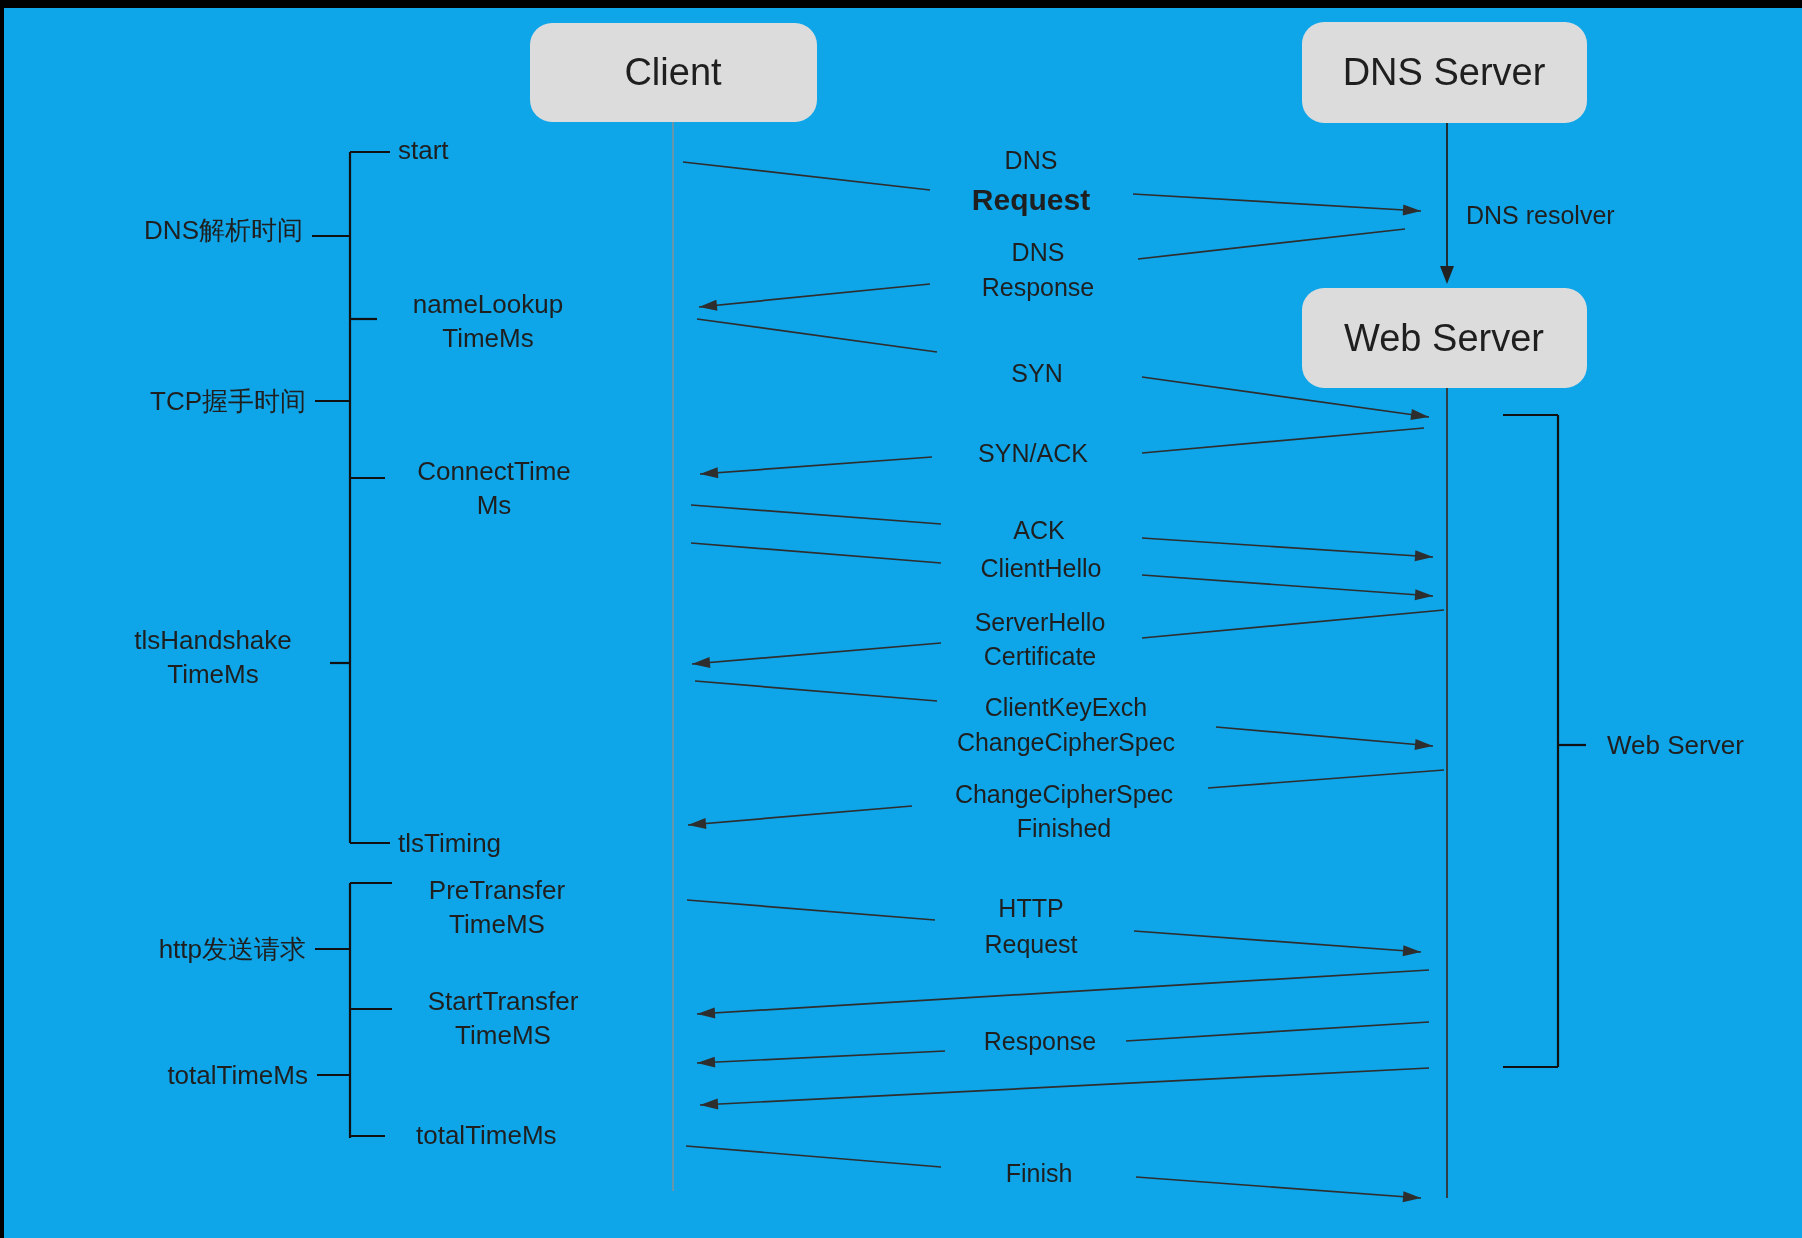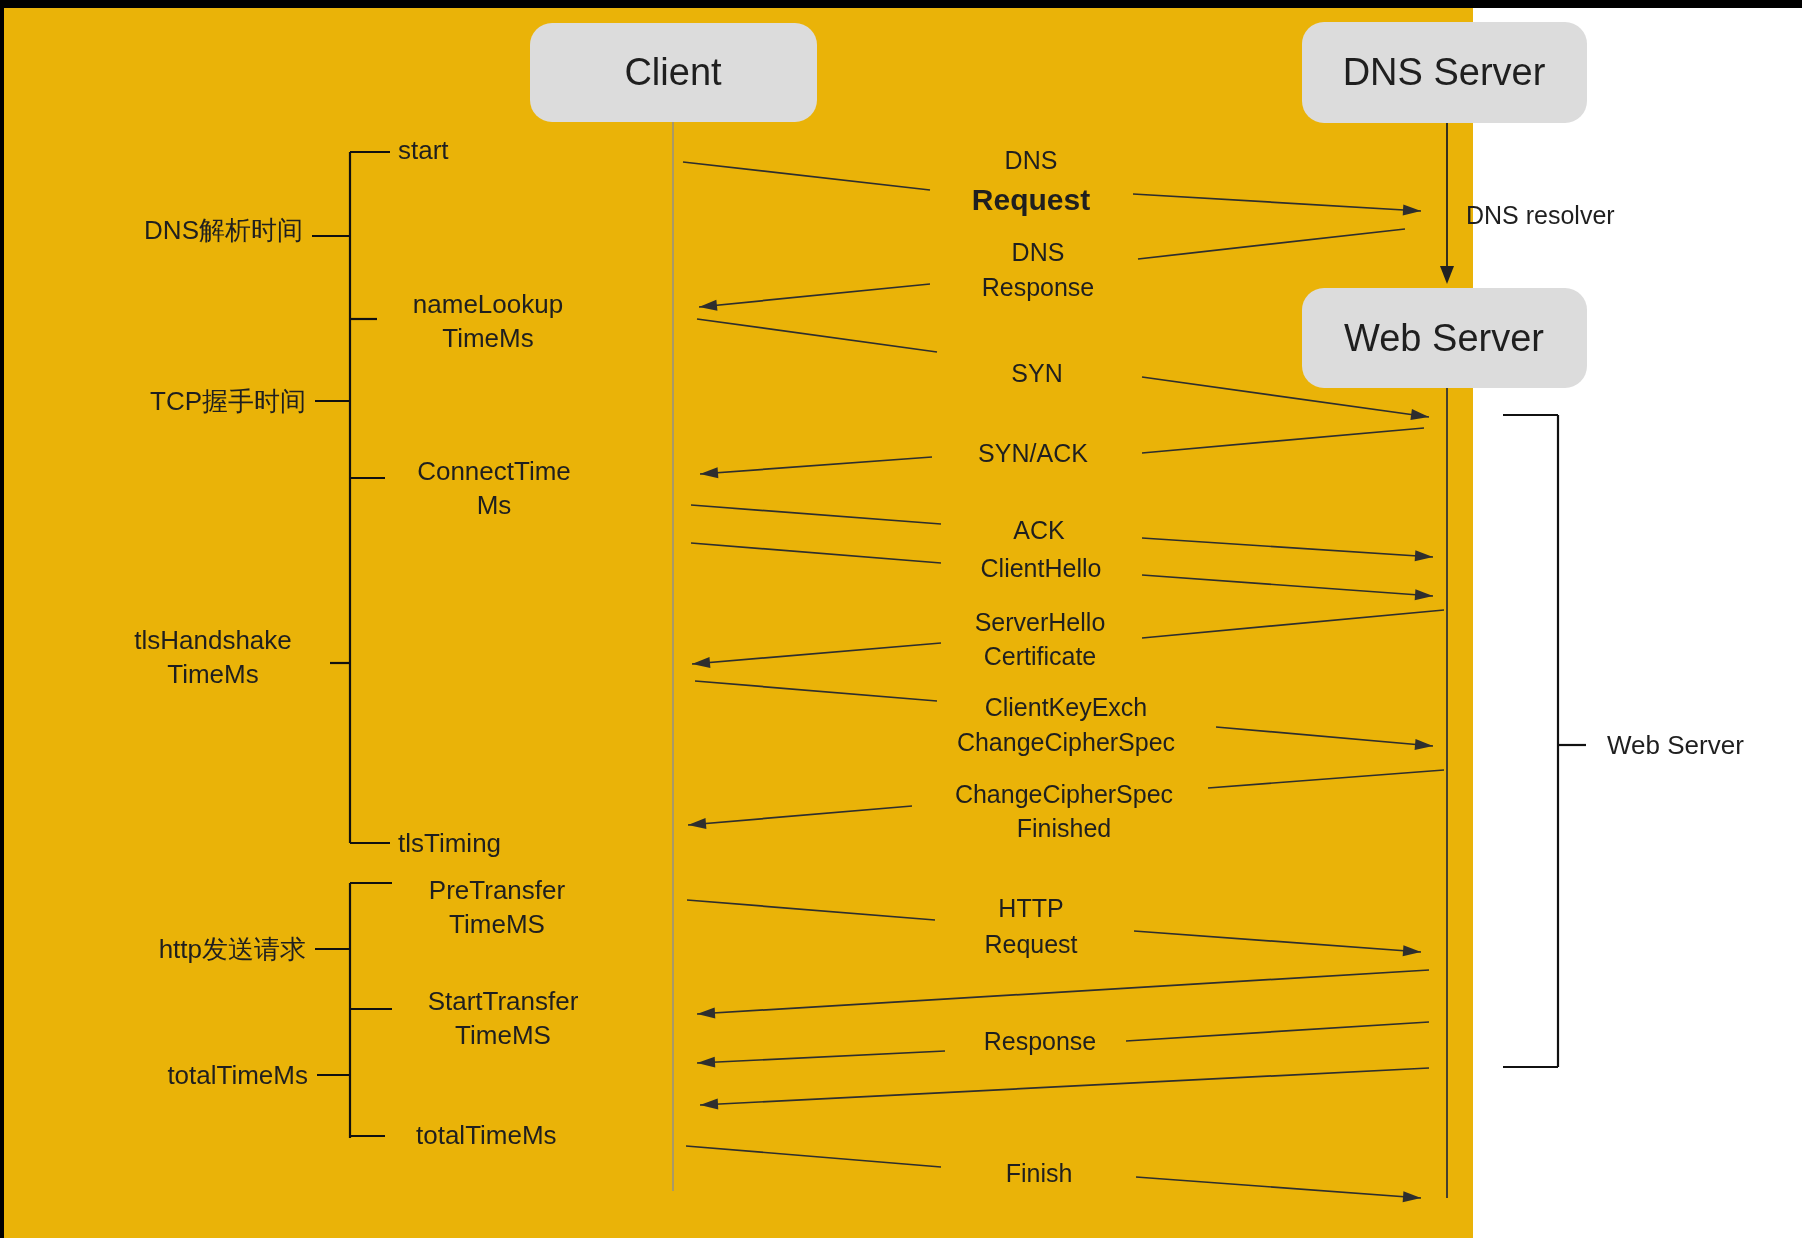--- a/index.html
+++ b/index.html
@@ -1,17 +1,17 @@
 <!DOCTYPE html>
 <html><head>
 <meta charset="utf-8">
 <style>
   html,body{margin:0;padding:0;background:#ffffff;}
   body{width:1802px;height:1238px;overflow:hidden;}
-  .stage{position:relative;width:1473px;height:1238px;background:#eab308;}
+  .stage{position:relative;width:1802px;height:1238px;background:#0ea5e9;}
   svg{display:block;}
   svg text{font-family:"Liberation Sans","DejaVu Sans",sans-serif;}
 </style>
 </head>
 <body>
 
 <div class="stage">
   <svg width="1802" height="1238" viewBox="0 0 1802 1238" xmlns="http://www.w3.org/2000/svg">
       <rect x="0" y="0" width="1802" height="8" fill="#000000"></rect>
       <rect x="0" y="0" width="4" height="1238" fill="#000000"></rect>

